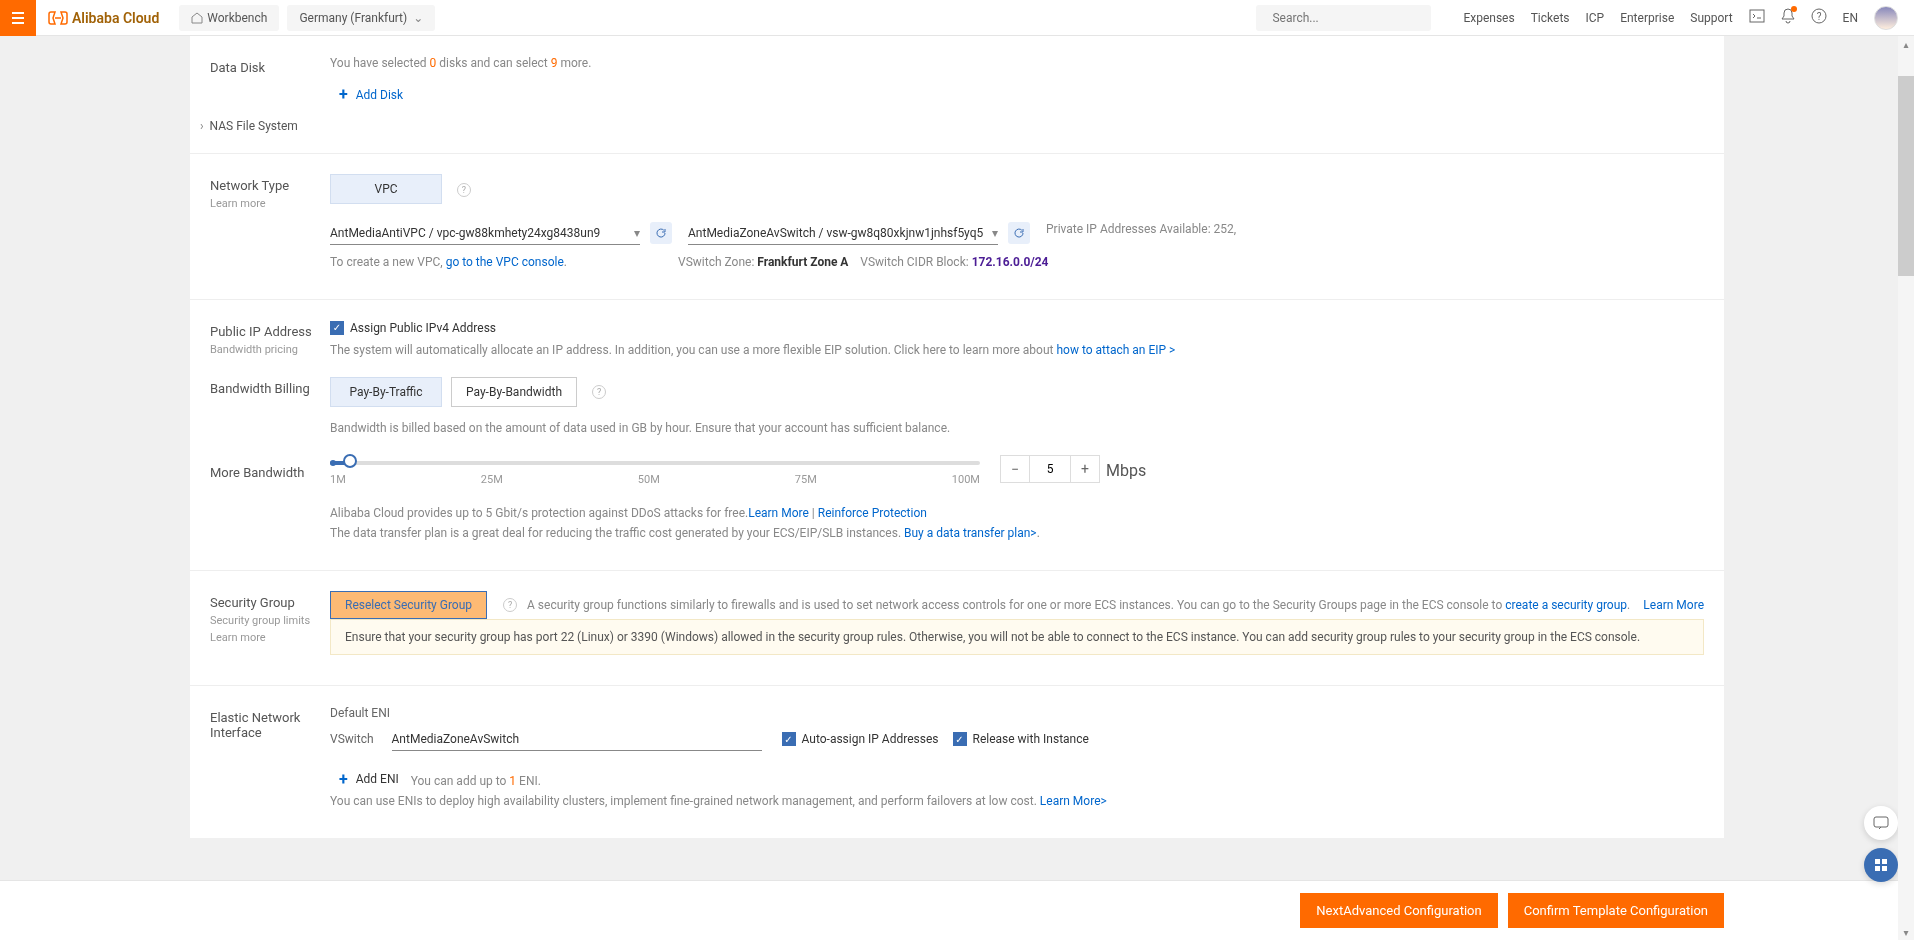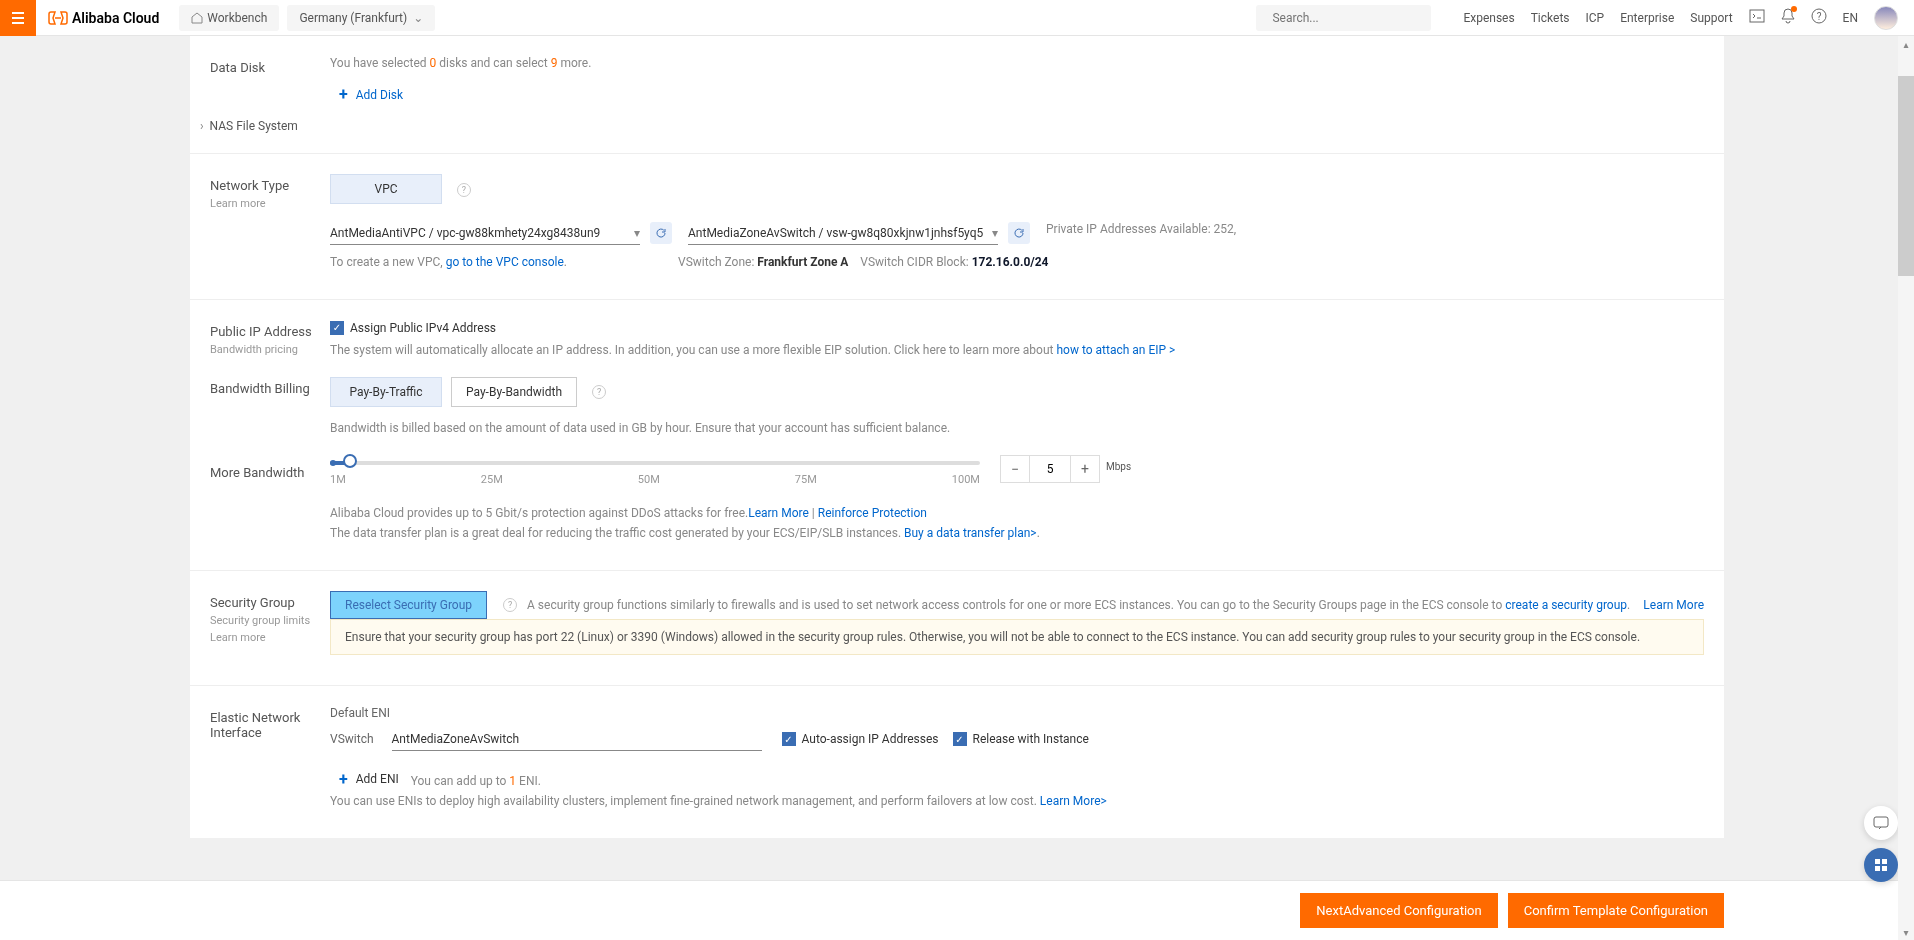--- a/index.html
+++ b/index.html
@@ -1,19 +1,19 @@
 <!DOCTYPE html>
 <html><head>
 <meta charset="utf-8">
 <style>
 *{box-sizing:border-box;margin:0;padding:0;font-family:-apple-system,BlinkMacSystemFont,"Segoe UI",Roboto,"Helvetica Neue",Arial,sans-serif}
 body{background:#f0f0f0;font-size:12px;color:#333}
 .header{height:36px;background:#fff;border-bottom:1px solid #e5e5e5;display:flex;align-items:center;padding-right:16px}
 .hamburger{width:36px;height:36px;background:#ff6a00;display:flex;align-items:center;justify-content:center;color:#fff;font-size:16px;cursor:pointer}
-.logo{display:flex;align-items:center;padding:0 12px;color:#000000;font-weight:600;font-size:14px}
+.logo{display:flex;align-items:center;padding:0 12px;color:#a16207;font-weight:600;font-size:14px}
 .logo svg{margin-right:4px}
 .header-btn{background:#f5f5f5;border-radius:3px;padding:6px 12px;margin-left:8px;display:flex;align-items:center;cursor:pointer;font-size:12px;color:#555}
 .header-btn svg{margin-right:4px}
 .header-sp{flex:1}
 .search-box{background:#f5f5f5;border-radius:3px;display:flex;align-items:center;padding:6px 10px;width:175px;margin-right:16px}
 .search-box input{border:none;background:none;outline:none;margin-left:6px;font-size:12px;flex:1}
 .header-link{color:#555;font-size:12px;margin-left:16px;cursor:pointer}
 .header-icon{margin-left:16px;cursor:pointer;color:#666;position:relative}
 .avatar{width:24px;height:24px;border-radius:50%;background:linear-gradient(#88b,#fed);margin-left:16px;cursor:pointer;border:1px solid #ddd}
 .notif-dot{position:absolute;top:-2px;right:-2px;width:6px;height:6px;background:#ff6a00;border-radius:50%}
@@ -50,23 +50,23 @@
 .slider-wrap{position:relative;width:650px;margin-top:6px}
 .slider-track{height:4px;background:#ddd;border-radius:2px;position:relative}
 .slider-fill{position:absolute;height:4px;background:#3a6db3;border-radius:2px;width:3%}
 .slider-knob{position:absolute;width:14px;height:14px;border:2px solid #3a6db3;border-radius:50%;background:#fff;top:-7px;left:3%;transform:translateX(-50%)}
 .slider-dot{position:absolute;width:6px;height:6px;background:#3a6db3;border-radius:50%;top:-1px;left:0}
 .slider-ticks{display:flex;justify-content:space-between;margin-top:8px;font-size:11px;color:#999}
 
 .stepper{display:inline-flex;border:1px solid #ddd;height:28px;align-items:stretch;margin-left:20px}
 .stepper button{width:28px;border:none;background:#fff;cursor:pointer;color:#666;font-size:14px}
 .stepper input{width:42px;border:none;border-left:1px solid #ddd;border-right:1px solid #ddd;text-align:center;font-size:12px;outline:none}
-.unit{display:inline-block;margin-left:6px;font-size:10px;color:#555}
-
-.outline-btn{display:inline-flex;align-items:center;justify-content:center;padding:6px 14px;border:1px solid #3a6db3;color:#3a6db3;font-size:12px;cursor:pointer;background:#7dd3fc;margin-right:10px}
+.unit{display:inline-block;margin-left:6px;font-size:16px;color:#555}
+
+.outline-btn{display:inline-flex;align-items:center;justify-content:center;padding:6px 14px;border:1px solid #3a6db3;color:#3a6db3;font-size:12px;cursor:pointer;background:#fdba74;margin-right:10px}
 
 .info-box{background:#f7f9fc;border:1px solid #e5ebf2;padding:10px 14px;font-size:12px;color:#555;margin-top:10px}
 .warn-box{background:#fffbf0;border:1px solid #f3e8c6;padding:10px 14px;font-size:12px;color:#555}
 
 .footer{position:fixed;bottom:0;left:0;right:0;background:#fff;border-top:1px solid #e5e5e5;padding:12px 190px;display:flex;justify-content:flex-end;gap:10px}
 .p-btn{background:#ff6a00;color:#fff;border:none;padding:10px 16px;font-size:13px;cursor:pointer}
 
 .flt-btn{position:fixed;right:16px;width:34px;height:34px;border-radius:50%;display:flex;align-items:center;justify-content:center;box-shadow:0 2px 6px rgba(0,0,0,0.15);cursor:pointer}
 .flt-chat{bottom:100px;background:#fff;color:#666}
 .flt-grid{bottom:58px;background:#3a6db3;color:#fff}
@@ -189,21 +189,21 @@
           <span>Private IP Addresses Available: </span><span>252,</span>
         </span>
       </div>
       <div style="margin-top:10px;display:flex">
         <div style="width:348px" class="gray-txt">
           <span>To create a new VPC, </span><span class="link">go to the VPC console</span>.
         </div>
         <div class="gray-txt">
           <span>VSwitch Zone: </span><b style="color:#333">Frankfurt Zone A</b>
           &nbsp;&nbsp;
-          <span>VSwitch CIDR Block: </span><b style="color:#0f172a">172.16.0.0/24</b>
+          <span>VSwitch CIDR Block: </span><b style="color:#4c1d95">172.16.0.0/24</b>
         </div>
       </div>
     </div>
   </div>
 </div>
 
 <div class="card">
   <div class="row">
     <div class="row-label">
       <span>Public IP Address</span>

